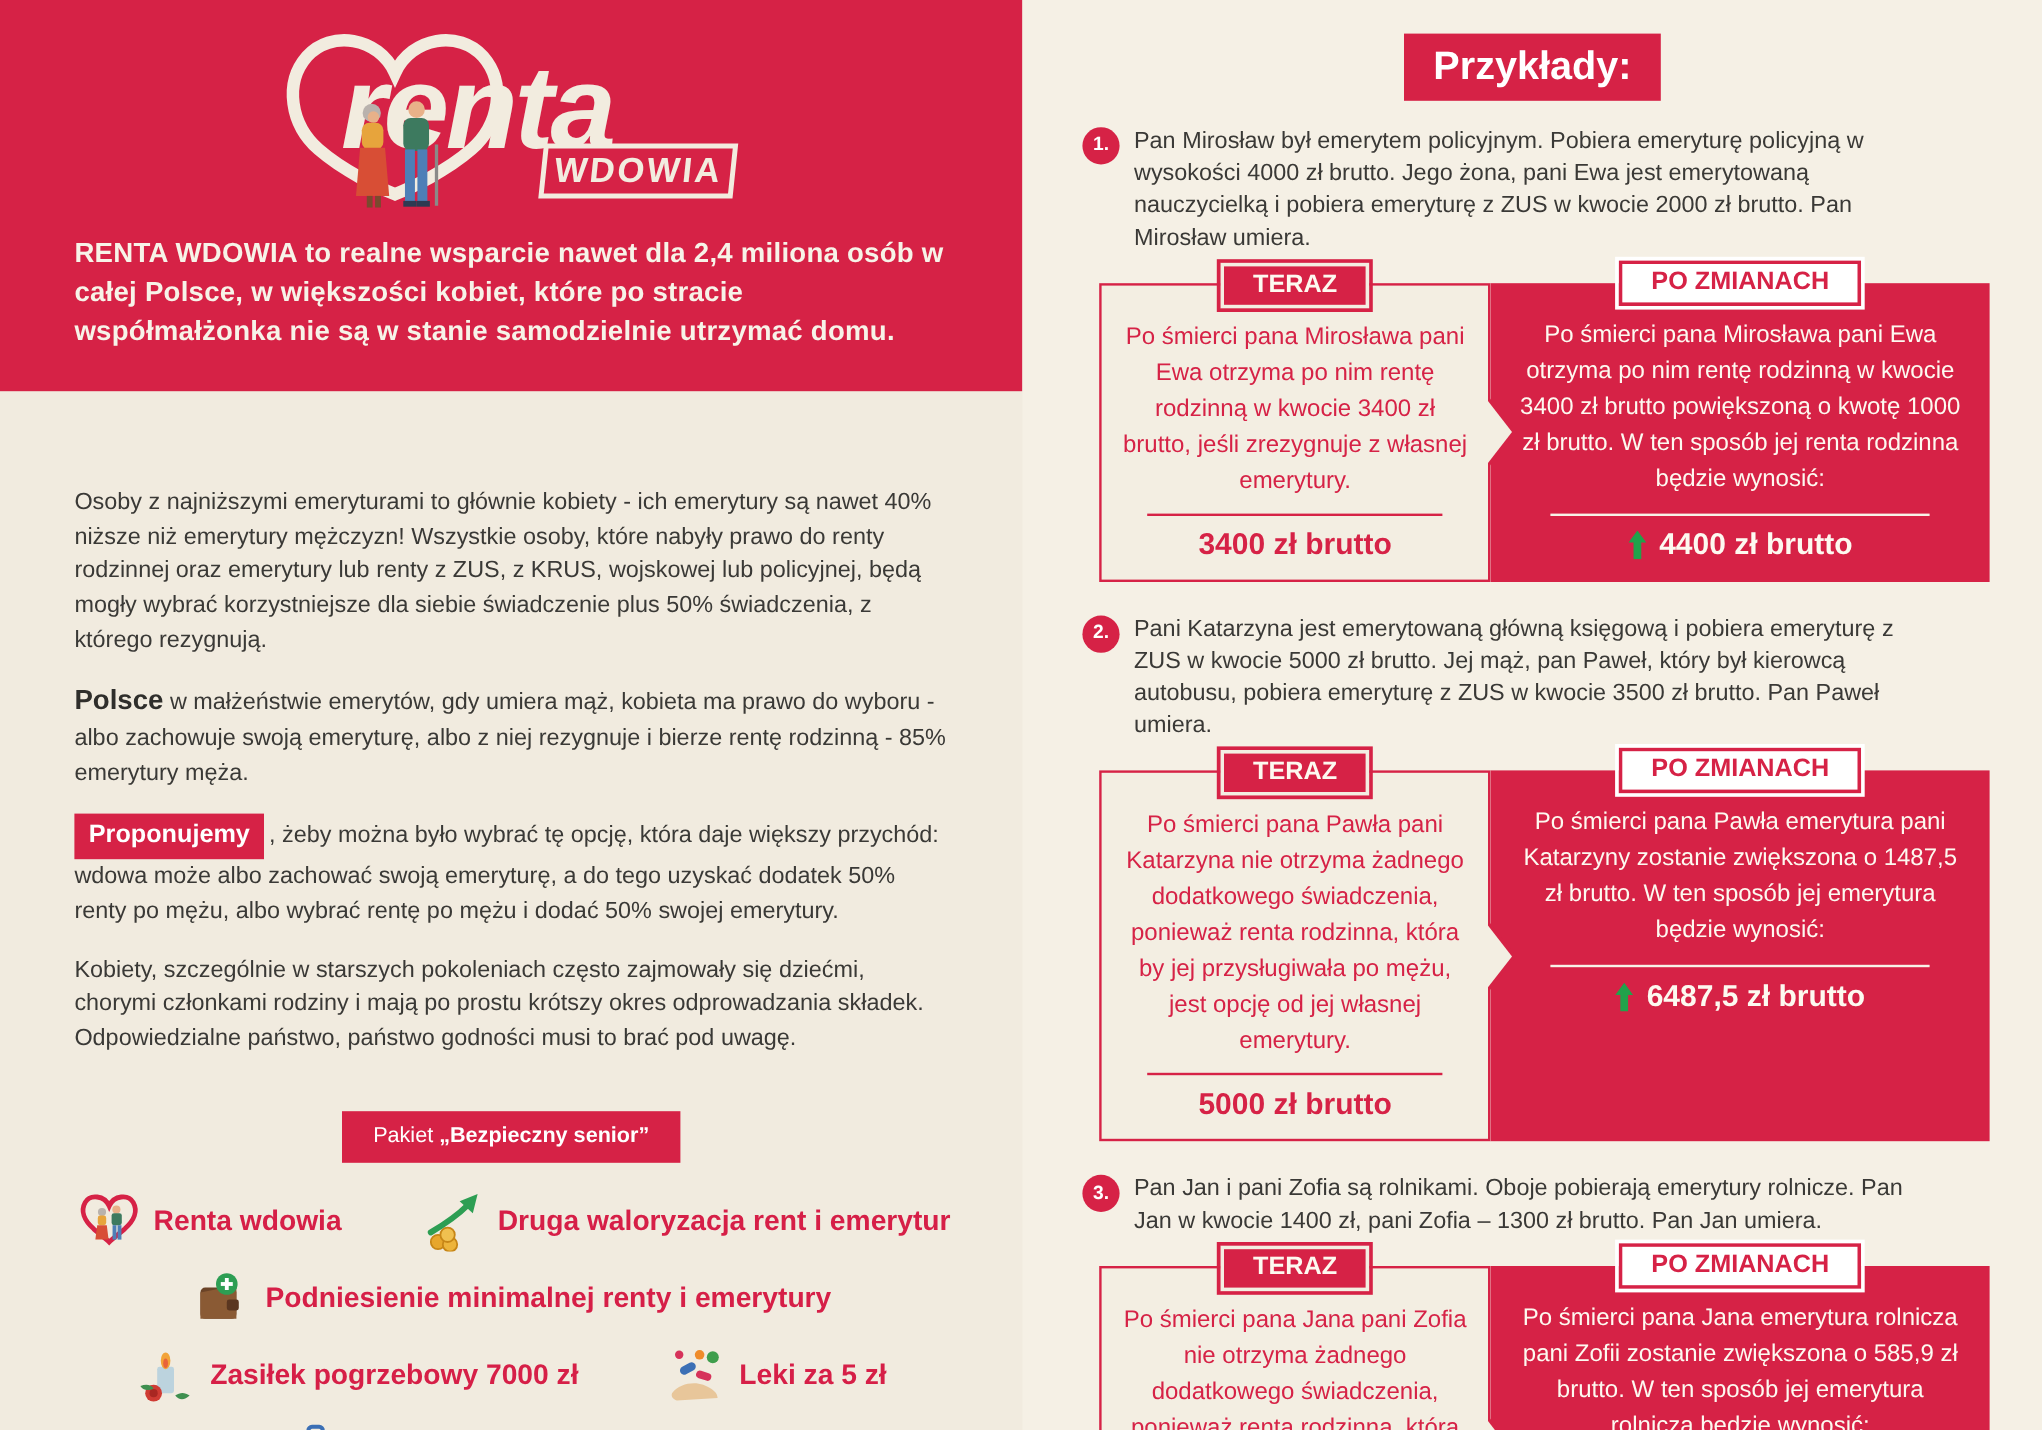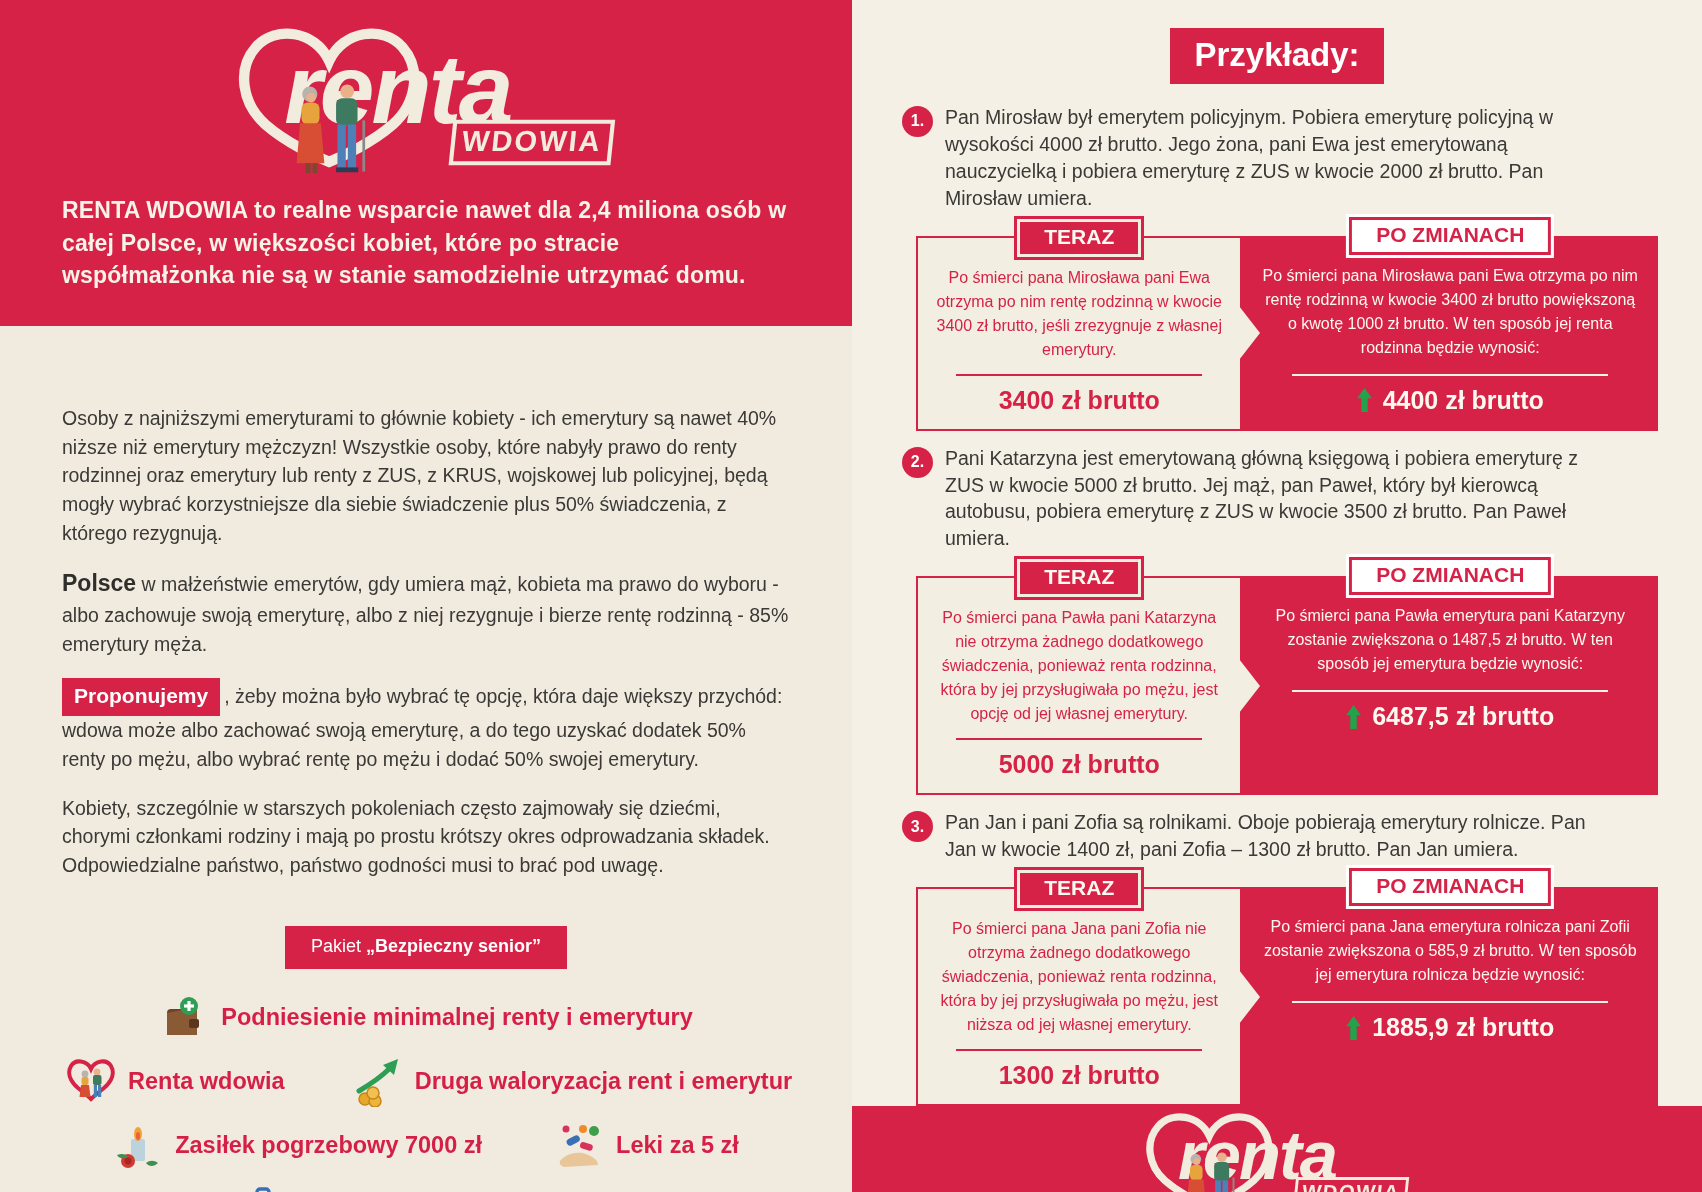--- a/index.html
+++ b/index.html
@@ -31,32 +31,32 @@
   
   .right-col { flex:1; background:#f5f0e5; display:flex; flex-direction:column; }
   .title-box { background:#d62246; color:#fff; font-weight:bold; font-size:33px;
     width:max-content; margin:28px auto 6px; padding:8px 24px 10px; }
   .example { margin:14px 40px 0 50px; }
   .ex-intro { display:flex; gap:12px; align-items:flex-start; font-size:19.5px;
     line-height:1.38; color:#3a3936; padding-right:40px; }
   .num-badge { flex:0 0 auto; width:31px; height:31px; border-radius:50%;
     background:#d62246; color:#fff; font-weight:bold; font-size:16px;
     display:flex; align-items:center; justify-content:center; margin-top:2px; }
-  .box-row { display:flex; align-items:stretch; margin:24px 4px 0 14px; }
+  .box-row { display:flex; align-items:stretch; margin:24px 4px 12px 14px; }
   .teraz-box { width:44%; background:#f3eee2; border:2px solid #d62246;
     position:relative; z-index:2; text-align:center; padding:28px 16px 14px; }
   .po-box { width:56%; background:#d62246; position:relative; z-index:1;
     text-align:center; padding:28px 20px 14px; color:#fdf9f0; }
   .box-label { position:absolute; top:-19px; left:50%; transform:translateX(-50%);
     white-space:nowrap; font-weight:bold; font-size:21px; padding:3px 24px 5px; }
   .teraz-label { background:#d62246; color:#fdf9f0; border:3px solid #f3eee2;
     outline:3px solid #d62246; }
   .po-label { background:#ffffff; color:#d62246; border:3px solid #d62246;
     outline:3px solid #ffffff; }
-  .box-text { font-size:16px; line-height:1.5; }
+  .box-text { font-size:20px; line-height:1.5; }
   .teraz-box .box-text { color:#d62246; }
   .divider { border-top:2px solid #d62246; margin:12px 22px 10px; }
   .po-box .divider { border-top:2px solid #f7f3e8; margin:14px 30px 10px; }
   .box-value { font-weight:bold; font-size:25px; }
   .teraz-box .box-value { color:#d62246; }
   .value-row { display:flex; align-items:center; justify-content:center; gap:11px; }
   .notch-border { position:absolute; right:-24px; top:50%; transform:translateY(-50%);
     width:0; height:0; border-top:30px solid transparent;
     border-bottom:30px solid transparent; border-left:24px solid #d62246; }
   .notch { position:absolute; right:-20px; top:50%; transform:translateY(-50%);
@@ -102,34 +102,20 @@
       <p class="para">Osoby z najniższymi emeryturami to głównie kobiety - ich emerytury są nawet 40% niższe niż emerytury mężczyzn! Wszystkie osoby, które nabyły prawo do renty rodzinnej oraz emerytury lub renty z ZUS, z KRUS, wojskowej lub policyjnej, będą mogły wybrać korzystniejsze dla siebie świadczenie plus 50% świadczenia, z którego rezygnują.</p>
       <p class="para"><span class="lead-bold">Polsce</span><span> w małżeństwie emerytów, gdy umiera mąż, kobieta ma prawo do wyboru - albo zachowuje swoją emeryturę, albo z niej rezygnuje i bierze rentę rodzinną - 85% emerytury męża.</span></p>
       <p class="para"><span class="chip">Proponujemy</span><span>, żeby można było wybrać tę opcję, która daje większy przychód: wdowa może albo zachować swoją emeryturę, a do tego uzyskać dodatek 50% renty po mężu, albo wybrać rentę po mężu i dodać 50% swojej emerytury.</span></p>
       <p class="para">Kobiety, szczególnie w starszych pokoleniach często zajmowały się dziećmi, chorymi członkami rodziny i mają po prostu krótszy okres odprowadzania składek. Odpowiedzialne państwo, państwo godności musi to brać pod uwagę.</p>
     </div>
 
     <div class="pakiet-box">
       <span>Pakiet </span><span class="pakiet-bold">„Bezpieczny senior”</span>
     </div>
 
-    <div class="pkg-row">
-      <div class="pkg-item">
-        <svg class="pkg-icon" viewBox="0 0 50 50">
-          <rect x="8" y="16" width="30" height="26" rx="4" fill="#6b4327"></rect>
-          <path d="M8 20 L38 14 L38 42 L8 42 Z" fill="#8a5a34"></path>
-          <rect x="30" y="26" width="10" height="9" rx="2" fill="#5a3620"></rect>
-          <circle cx="30" cy="13" r="9" fill="#2d9e53"></circle>
-          <rect x="28.4" y="8" width="3.2" height="10" fill="#fff"></rect>
-          <rect x="25" y="11.4" width="10" height="3.2" fill="#fff"></rect>
-        </svg>
-        <span>Podniesienie minimalnej renty i emerytury</span>
-      </div>
-    </div>
-
     <div class="pkg-row left-align">
       <div class="pkg-item">
         <svg class="pkg-icon" viewBox="0 0 50 50">
           <path d="M25 12 C21 3 9 2 5 9 C1 16 4 24 12 31 C18 36 23 40 25 42 C27 40 32 36 38 31 C46 24 49 16 45 9 C41 2 29 3 25 12 Z" fill="none" stroke="#d62246" stroke-width="4"></path>
           <circle cx="19" cy="17" r="3.4" fill="#b9b2ad"></circle>
           <rect x="15.5" y="20" width="7" height="8" rx="2" fill="#e7a43c"></rect>
           <path d="M15 28 L23 28 L24.5 40 L13.5 40 Z" fill="#d84e35"></path>
           <circle cx="31" cy="15" r="3.4" fill="#e8b189"></circle>
           <rect x="27" y="18" width="8.5" height="10" rx="2" fill="#3d7a5f"></rect>
           <rect x="27.8" y="28" width="3.2" height="12" fill="#4e7fb7"></rect>
@@ -140,20 +126,34 @@
       <div class="pkg-gap"></div>
       <div class="pkg-item">
         <svg class="pkg-icon" viewBox="0 0 50 50">
           <circle cx="12" cy="42" r="6" fill="#e7a62c" stroke="#c78617" stroke-width="1.5"></circle>
           <circle cx="22" cy="44" r="6" fill="#edb43c" stroke="#c78617" stroke-width="1.5"></circle>
           <circle cx="20" cy="36" r="6" fill="#f0c050" stroke="#c78617" stroke-width="1.5"></circle>
           <path d="M6 34 C16 28 26 22 36 12" fill="none" stroke="#2d9e53" stroke-width="5" stroke-linecap="round"></path>
           <polygon points="30,8 45,2 41,18" fill="#2d9e53"></polygon>
         </svg>
         <span>Druga waloryzacja rent i emerytur</span>
+      </div>
+    </div>
+
+    <div class="pkg-row">
+      <div class="pkg-item">
+        <svg class="pkg-icon" viewBox="0 0 50 50">
+          <rect x="8" y="16" width="30" height="26" rx="4" fill="#6b4327"></rect>
+          <path d="M8 20 L38 14 L38 42 L8 42 Z" fill="#8a5a34"></path>
+          <rect x="30" y="26" width="10" height="9" rx="2" fill="#5a3620"></rect>
+          <circle cx="30" cy="13" r="9" fill="#2d9e53"></circle>
+          <rect x="28.4" y="8" width="3.2" height="10" fill="#fff"></rect>
+          <rect x="25" y="11.4" width="10" height="3.2" fill="#fff"></rect>
+        </svg>
+        <span>Podniesienie minimalnej renty i emerytury</span>
       </div>
     </div>
 
     <div class="pkg-row">
       <div class="pkg-item">
         <svg class="pkg-icon" viewBox="0 0 50 50">
           <rect x="18" y="18" width="14" height="22" rx="2" fill="#bcd3de"></rect>
           <ellipse cx="25" cy="13" rx="4" ry="7" fill="#f2a338"></ellipse>
           <ellipse cx="25" cy="15" rx="2" ry="4" fill="#e8633a"></ellipse>
           <circle cx="15" cy="40" r="7" fill="#cf3b33"></circle>

